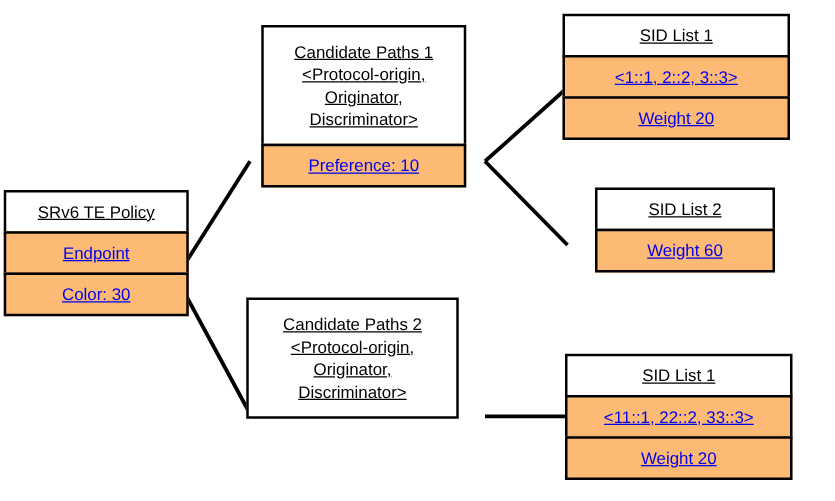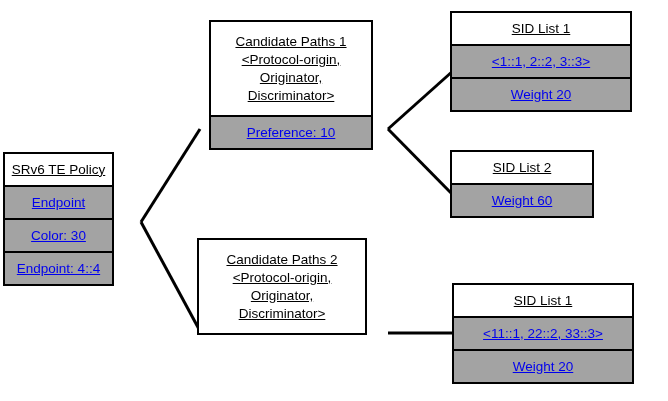--- a/index.html
+++ b/index.html
@@ -32,21 +32,21 @@
     justify-content: center;
     text-align: center;
     font-size: 13.5px;
     line-height: 18px;
     height: 35px;
     text-decoration: underline;
   }
   .cell + .cell { margin-top: -2px; }
 
   .cell.blue {
-    background: #a3a3a3;
+    background: #fdba74;
     color: #0000ee;
   }
 
   .cell.multiline {
     height: 97px;
     flex-direction: column;
     justify-content: center;
   }
   .multiline span { display: block; }
 </style>
@@ -56,25 +56,24 @@
 <div class="canvas">
 
   <svg class="connectors" width="668" height="401" viewBox="0 0 668 401">
     <line x1="141" y1="222" x2="200" y2="129"></line>
     <line x1="141" y1="222" x2="200" y2="331"></line>
     <line x1="388" y1="129" x2="454" y2="70"></line>
     <line x1="388" y1="129" x2="454" y2="196"></line>
     <line x1="388" y1="333" x2="456" y2="333"></line>
   </svg>
 
-  <div class="box" style="left:3px; top:152px; width:111px;">
+  <div class="box" style="left:3px; top:152px; width:148px;">
     <div class="cell">SRv6 TE Policy</div>
     <div class="cell blue">Endpoint</div>
     <div class="cell blue">Color: 30</div>
-    <div class="cell blue">Endpoint: 4::4</div>
   </div>
 
   <div class="box" style="left:197px; top:20px; width:164px;margin-left:12px;">
     <div class="cell multiline">
       <span>Candidate Paths 1</span>
       <span>&lt;Protocol-origin,</span>
       <span>Originator,</span>
       <span>Discriminator&gt;</span>
     </div>
     <div class="cell blue">Preference: 10</div>
@@ -88,21 +87,21 @@
       <span>Discriminator&gt;</span>
     </div>
   </div>
 
   <div class="box" style="left:450px; top:11px; width:182px;">
     <div class="cell">SID List 1</div>
     <div class="cell blue">&lt;1::1, 2::2, 3::3&gt;</div>
     <div class="cell blue">Weight 20</div>
   </div>
 
-  <div class="box" style="left:450px; top:150px; width:144px;">
+  <div class="box" style="left:476px; top:150px; width:144px;">
     <div class="cell">SID List 2</div>
     <div class="cell blue">Weight 60</div>
   </div>
 
   <div class="box" style="left:452px; top:283px; width:182px;">
     <div class="cell">SID List 1</div>
     <div class="cell blue">&lt;11::1, 22::2, 33::3&gt;</div>
     <div class="cell blue">Weight 20</div>
   </div>
 

